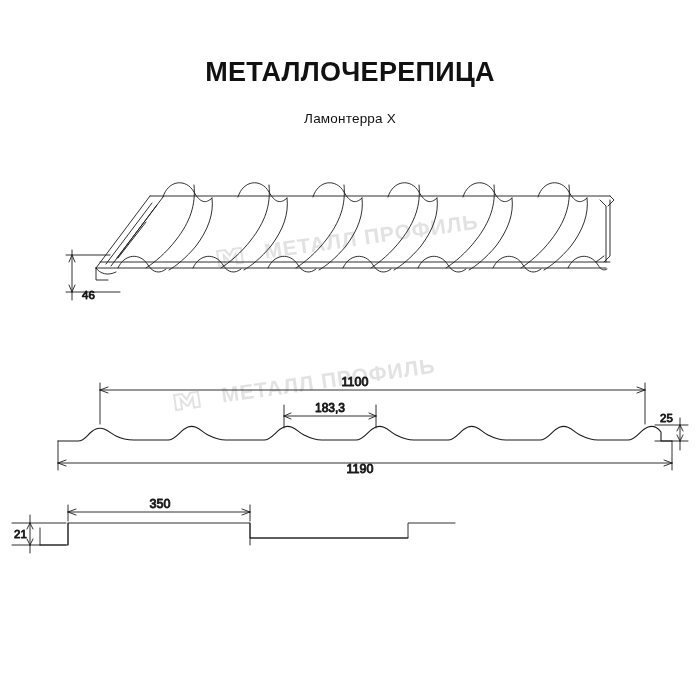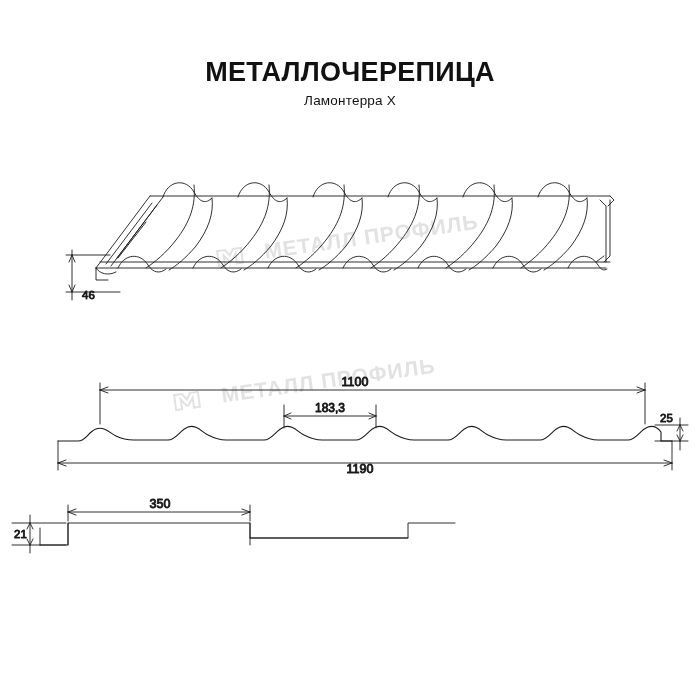--- a/index.html
+++ b/index.html
@@ -32,21 +32,21 @@
     font-size: 27px;
     font-weight: bold;
     letter-spacing: 0.3px;
     color: #111111;
     line-height: 1.05;
   }
   .subtitle {
     font-size: 13.5px;
     font-weight: normal;
     color: #111111;
-    margin-top: 7px;
+    margin-top: 25px;
     letter-spacing: 0.2px;
   }
   .drawing {
     position: absolute;
     left: 0;
     top: 0;
     width: 700px;
     height: 700px;
   }
   .wm {

